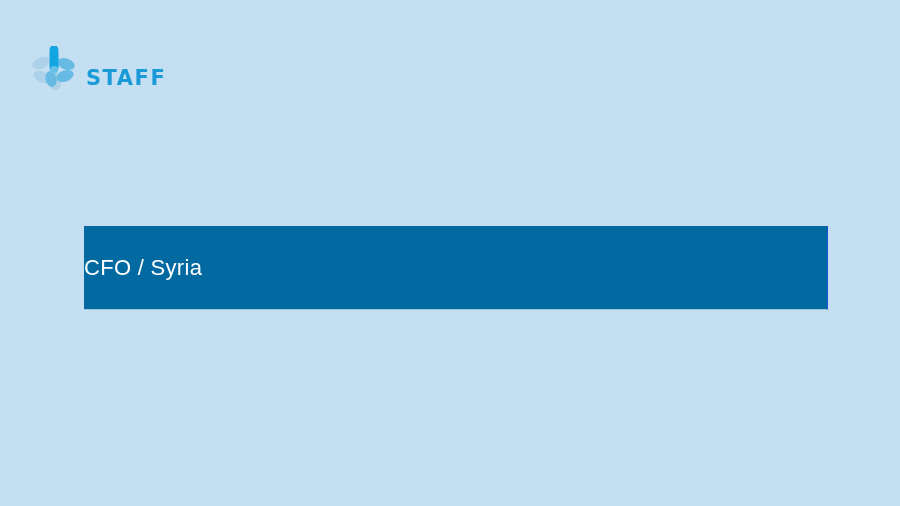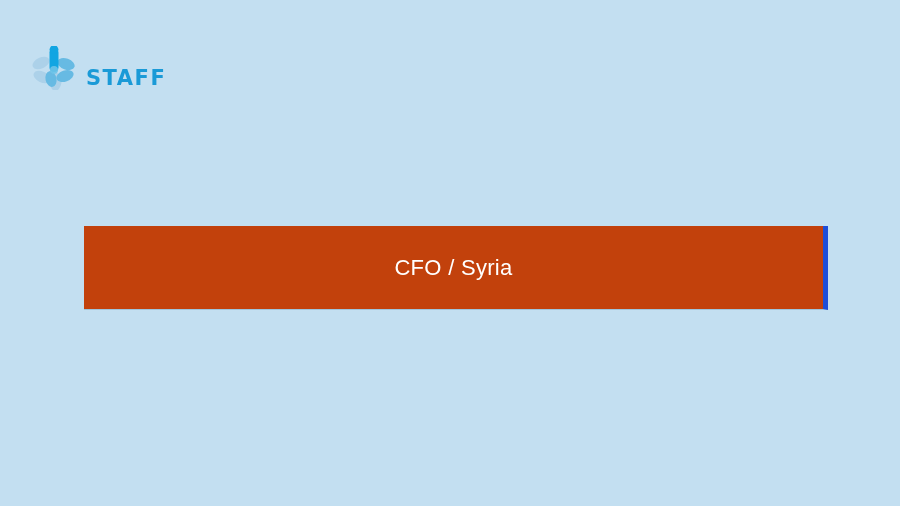--- a/index.html
+++ b/index.html
@@ -60,27 +60,26 @@
     letter-spacing: 1.5px;
   }
 
   
   #title-banner {
     position: absolute;
     left: 84px;
     top: 226px;
     width: 744px;
     height: 84px;
-    background: #c2410c;
+    background: #0369a1;
     box-sizing: border-box;
-    border-right: 5px solid #1d4ed8;
+    border-right: 1px solid #1d4ed8;
     border-bottom: 1px solid #9fc4dc;
     display: flex;
     align-items: center;
-    justify-content: center;
   }
 
   #banner-title {
     color: #ffffff;
     font-family: "Liberation Sans", sans-serif;
     font-size: 22px;
     font-weight: 400;
     letter-spacing: 0.3px;
     text-align: center;
     white-space: nowrap;

